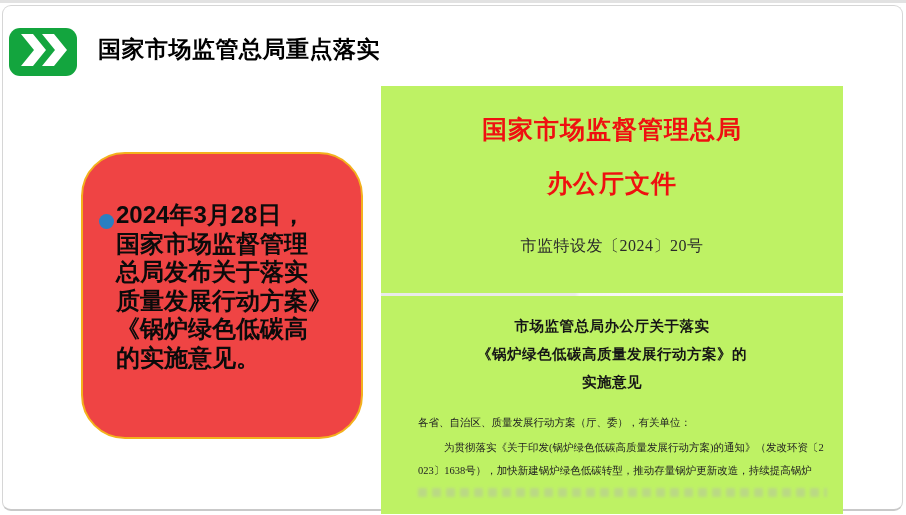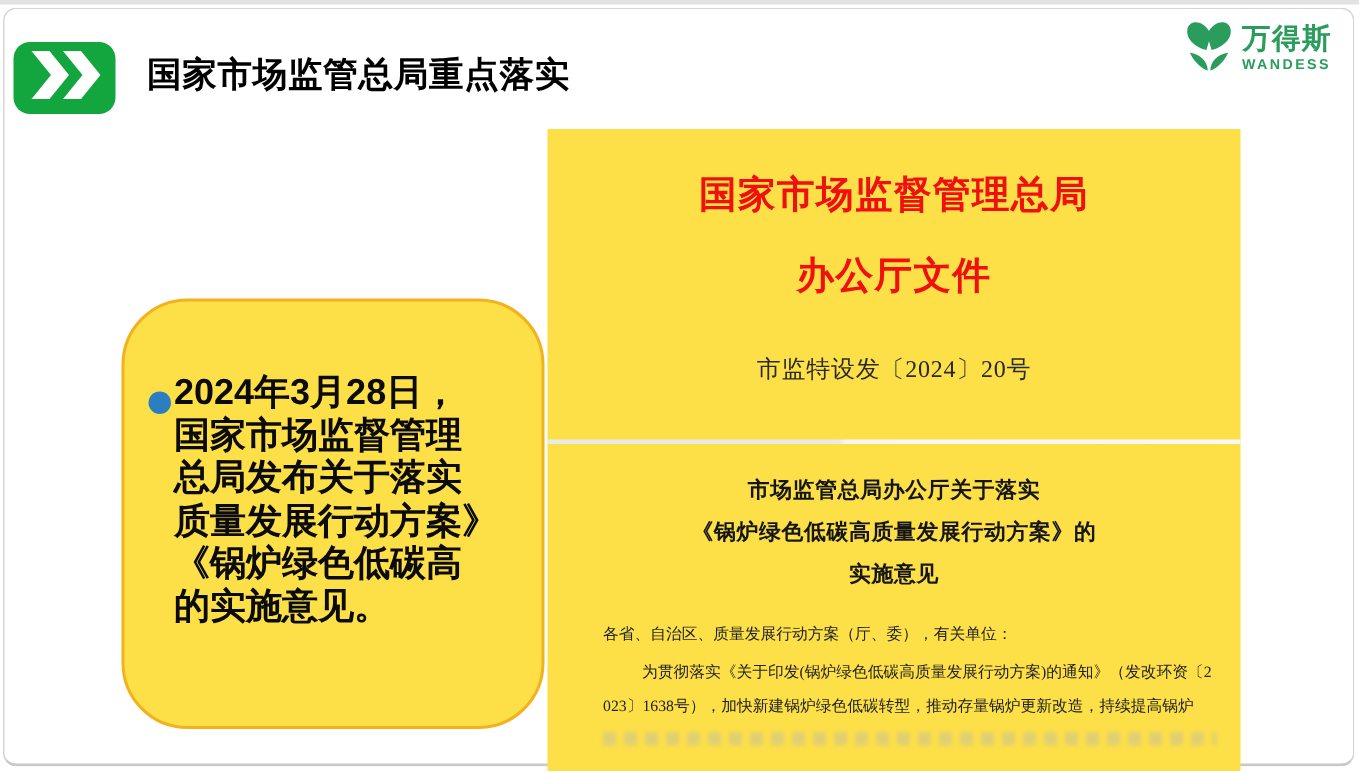--- a/index.html
+++ b/index.html
@@ -40,36 +40,36 @@
     font-size:19px;font-weight:bold;color:#2a9d5c;letter-spacing:1px;
     white-space:nowrap;
   }
   .logo-en{
     font-size:9.5px;font-weight:bold;color:#2a9d5c;letter-spacing:1.6px;
     margin-top:3px;white-space:nowrap;
   }
   
   .bubble{
     position:absolute;left:78px;top:146px;width:278px;height:283px;
-    background:#fde047;border:2px solid #f3b11d;border-radius:44px;margin-top:47px;
+    background:#ef4444;border:2px solid #f3b11d;border-radius:44px;
   }
   .bubble-bullet{
     position:absolute;left:16px;top:60px;width:15px;height:15px;
     border-radius:50%;background:#2b7fc1;
   }
   .bubble-text{
     position:absolute;left:33px;top:47px;
     font-size:24px;font-weight:bold;color:#0b0b0b;line-height:28.5px;
     white-space:nowrap;
   }
   .bubble-text span{display:block;}
   
   .document{
-    position:absolute;left:362px;top:80px;width:462px;height:428px;
-    overflow:hidden;background:#fde047;
+    position:absolute;left:378px;top:80px;width:462px;height:428px;
+    overflow:hidden;background:#bef264;
     font-family:"Liberation Serif", serif;color:#1d1d1d;
   }
   .doc-agency{
     position:absolute;width:100%;text-align:center;
     font-size:25px;font-weight:bold;color:#ef1010;
     letter-spacing:1px;white-space:nowrap;
   }
   .doc-agency.l1{top:27px;}
   .doc-agency.l2{top:81px;}
   .doc-number{
@@ -111,33 +111,20 @@
   <div class="badge">
     <span>
       <svg width="48" height="32" viewBox="0 0 48 32">
         <polygon points="2,0 14,0 27,16 14,32 2,32 15,16" fill="#ffffff"></polygon>
         <polygon points="23,0 35,0 48,16 35,32 23,32 36,16" fill="#ffffff"></polygon>
       </svg>
     </span>
   </div>
   <div class="page-title">国家市场监管总局重点落实</div>
 
-  <div class="logo">
-    <span>
-      <svg width="34" height="38" viewBox="0 0 40 44">
-        <path d="M20 11 C15 2 4 2 3 10 C2 18 10 24 18 26 L20 19 L22 26 C30 24 38 18 37 10 C36 2 25 2 20 11 Z" fill="#2a9d5c"></path>
-        <path d="M5 28 C9 37 16 41 19 42 C19 35 13 29 5 28 Z" fill="#2a9d5c"></path>
-        <path d="M35 28 C31 37 24 41 21 42 C21 35 27 29 35 28 Z" fill="#2a9d5c"></path>
-      </svg>
-    </span>
-    <span class="logo-text">
-      <span class="logo-cn">万得斯</span>
-      <span class="logo-en">WANDESS</span>
-    </span>
-  </div>
 
   <div class="bubble">
     <div class="bubble-bullet"></div>
     <div class="bubble-text">
       <span>2024年3月28日，</span>
       <span>国家市场监督管理</span>
       <span>总局发布关于落实</span>
       <span>质量发展行动方案》</span>
       <span>《锅炉绿色低碳高</span>
       <span>的实施意见。</span>

